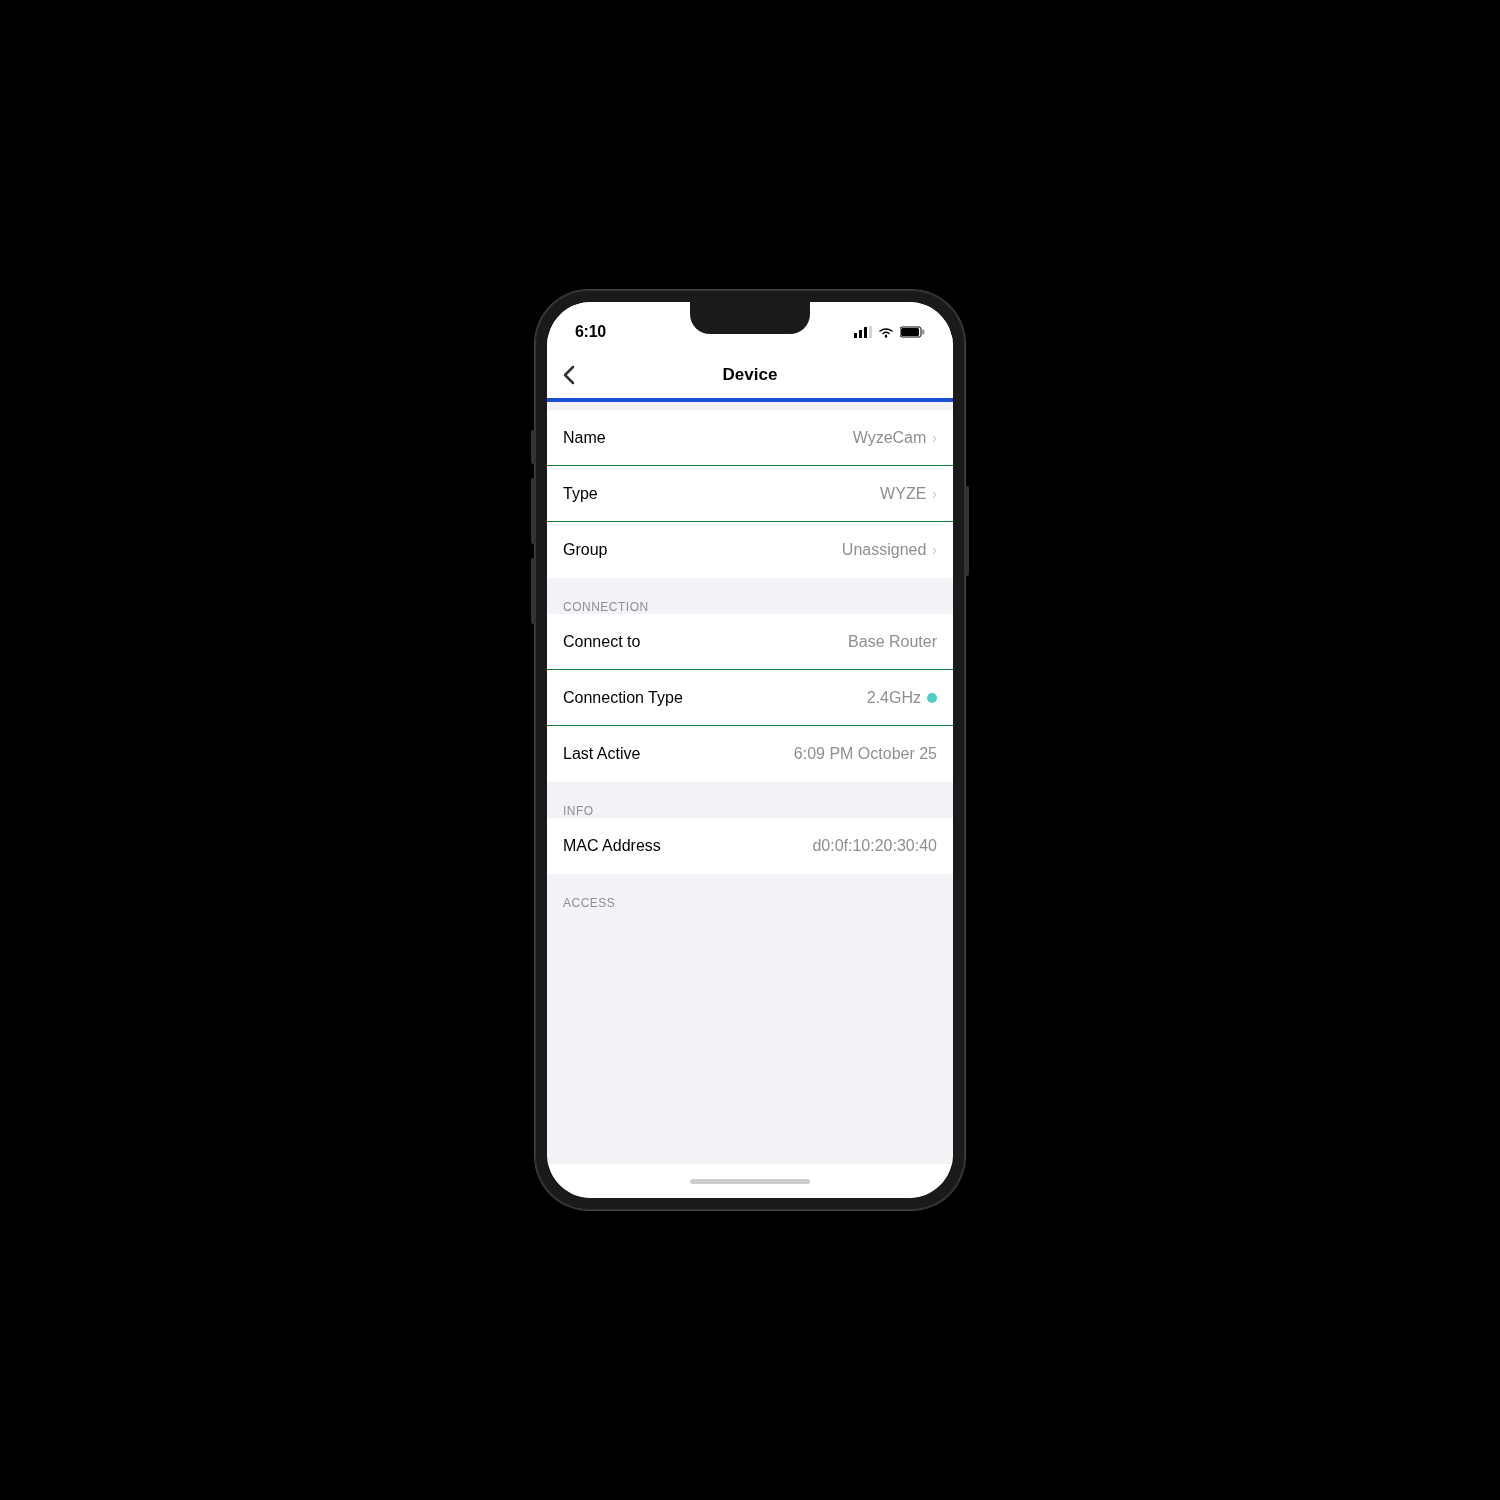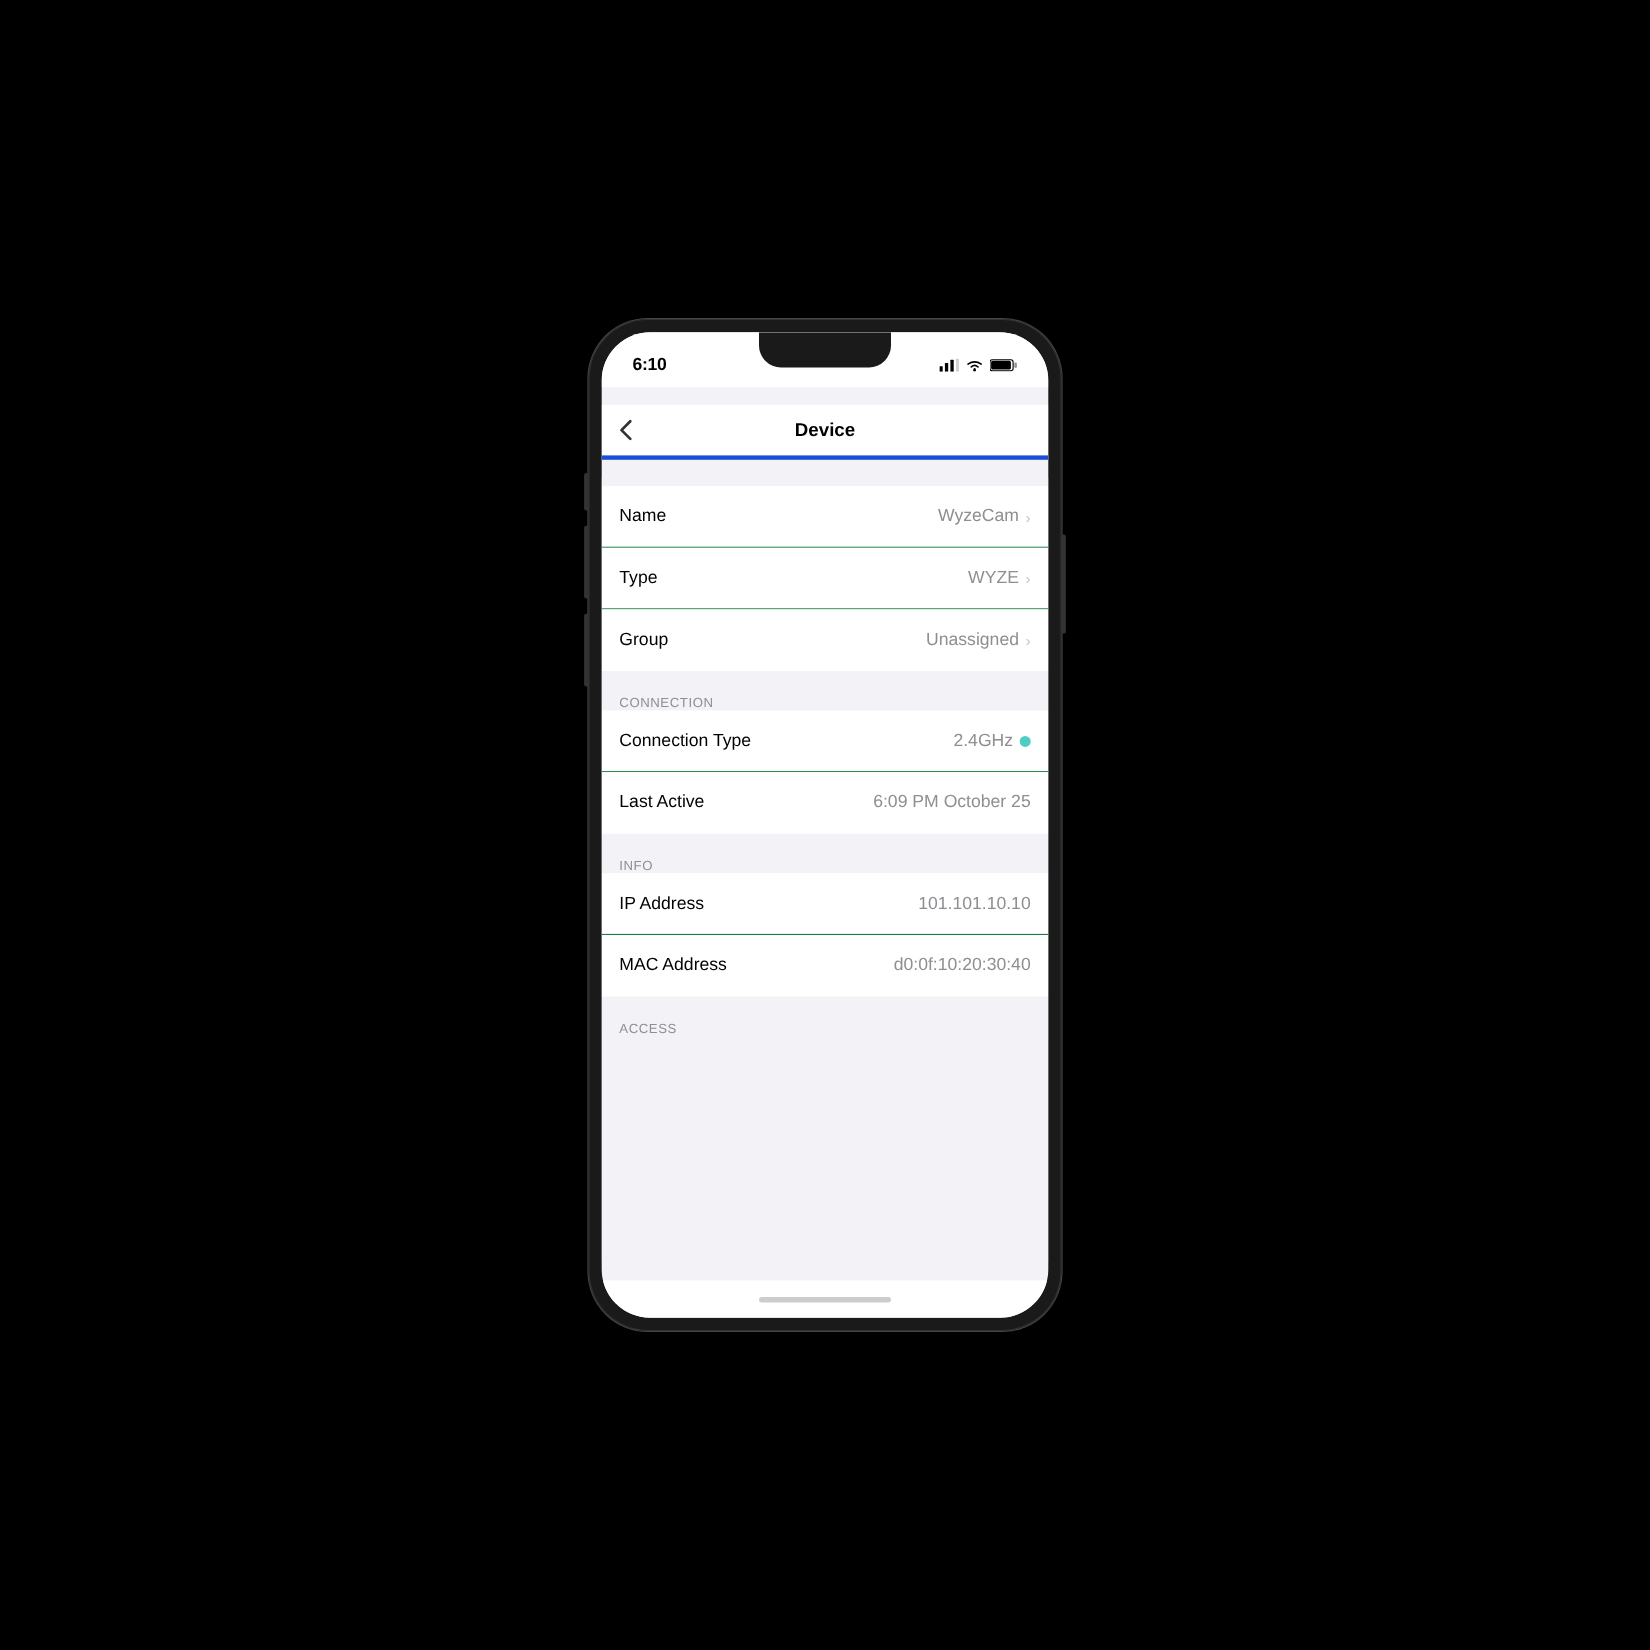--- a/index.html
+++ b/index.html
@@ -29,21 +29,20 @@
 
     .phone-inner {
       width: 100%;
       height: 100%;
       background: #f2f2f7;
       border-radius: 44px;
       overflow: hidden;
       position: relative;
       display: flex;
       flex-direction: column;
-      gap: 16px;
     }
 
     
     .status-bar {
       background: #fff;
       height: 50px;
       display: flex;
       align-items: center;
       justify-content: space-between;
       padding: 0 28px;
@@ -316,45 +315,45 @@
           </div>
         </div>
       </div>
 
       <div class="section-divider">
         <span class="section-divider-label">CONNECTION</span>
       </div>
 
       <div class="section-group">
         <div class="row">
+          <span class="row-label">Connect to</span>
+          <div class="row-value">
+            <span>Base Router</span>
+          </div>
+        </div>
+        <div class="row">
           <span class="row-label">Connection Type</span>
           <div class="row-value">
             <span>2.4GHz</span>
             <div class="dot-indicator"></div>
           </div>
         </div>
         <div class="row">
           <span class="row-label">Last Active</span>
           <div class="row-value">
             <span>6:09 PM October 25</span>
           </div>
         </div>
       </div>
 
       <div class="section-divider">
         <span class="section-divider-label">INFO</span>
       </div>
 
       <div class="section-group">
-        <div class="row">
-          <span class="row-label">IP Address</span>
-          <div class="row-value">
-            <span>101.101.10.10</span>
-          </div>
-        </div>
         <div class="row">
           <span class="row-label">MAC Address</span>
           <div class="row-value">
             <span>d0:0f:10:20:30:40</span>
           </div>
         </div>
       </div>
 
       <div class="section-divider">
         <span class="section-divider-label">ACCESS</span>

